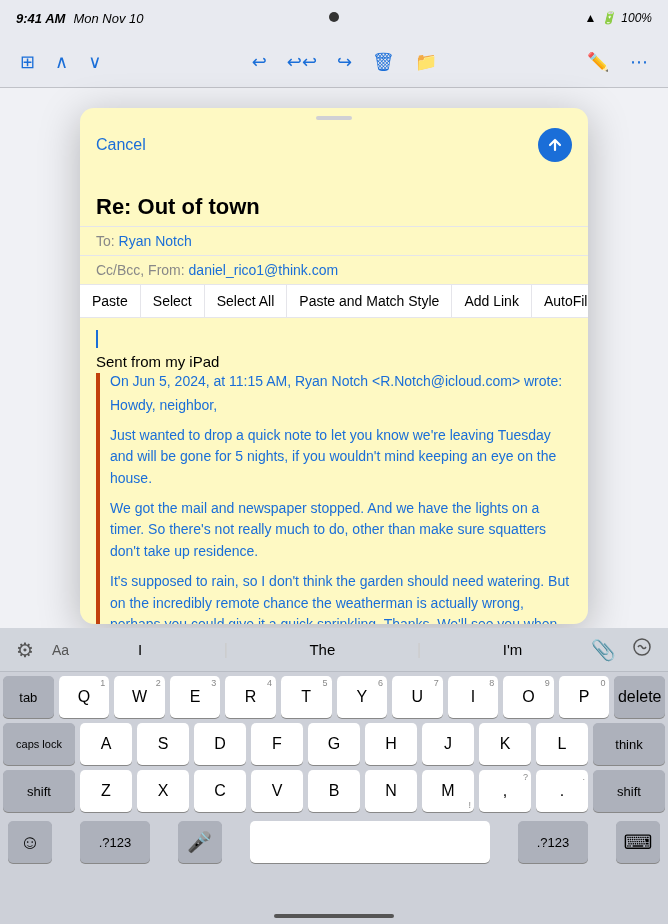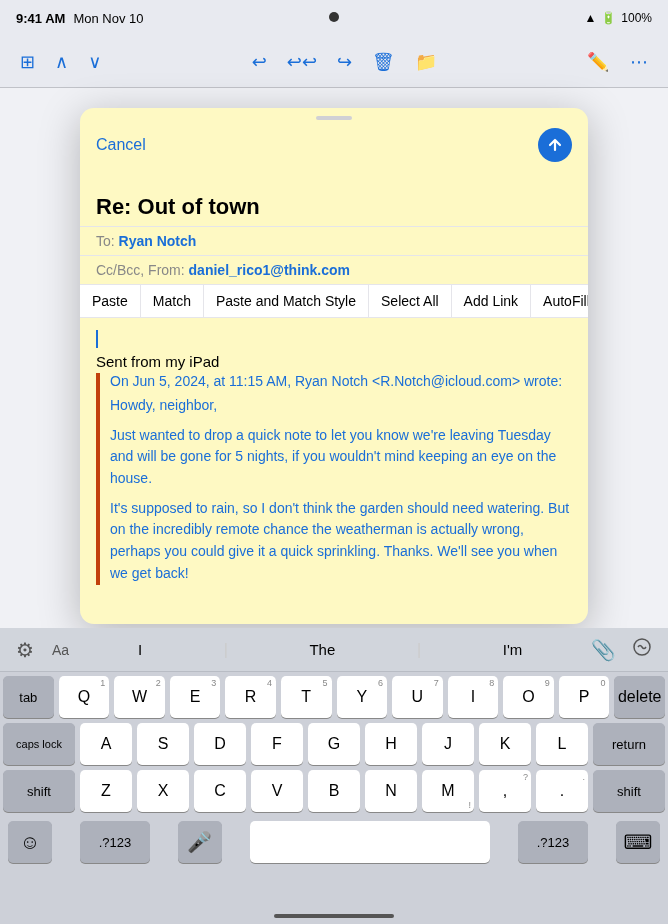--- a/index.html
+++ b/index.html
@@ -17,20 +17,21 @@
     .status-bar {
       position: absolute;
       top: 0; left: 0; right: 0;
       height: 36px;
       background: #e8eaf0;
       display: flex;
       align-items: center;
       justify-content: space-between;
       padding: 0 16px;
       z-index: 10;
+      font-style: italic;
     }
     .status-time {
       font-size: 13px;
       font-weight: 600;
       color: #000;
     }
     .status-date {
       font-size: 13px;
       color: #000;
     }
@@ -145,21 +146,20 @@
     .field-row {
       padding: 6px 16px;
       font-size: 14px;
       color: #888;
       border-top: 1px solid #e5e5ea;
       flex-shrink: 0;
     }
     .field-row a, .field-row .field-value {
       color: #1a6ed8;
       text-decoration: none;
-      font-weight: bold;
     }
     .field-row .field-label {
       color: #888;
     }
 
     
     .context-toolbar {
       display: flex;
       align-items: center;
       border-top: 1px solid #e5e5ea;
@@ -411,38 +411,39 @@
   </div>
 
   <div class="field-row">
     <span class="field-label">Cc/Bcc, From:</span>
     <span> </span>
     <span class="field-value">daniel_rico1@think.com</span>
   </div>
 
   <div class="context-toolbar">
     <button class="ctx-btn">Paste</button>
-    <button class="ctx-btn">Match</button>
+    <button class="ctx-btn">Select</button>
+    <button class="ctx-btn">Select All</button>
     <button class="ctx-btn">Paste and Match Style</button>
-    <button class="ctx-btn">Select All</button>
     <button class="ctx-btn">Add Link</button>
     <button class="ctx-btn">AutoFill</button>
 
   </div>
 
   <div class="compose-body">
     <div class="body-text">
       <span class="cursor-line"></span>
     </div>
     <div class="body-text">Sent from my iPad</div>
 
     <div class="quoted-block">
       <div class="quoted-header">On Jun 5, 2024, at 11:15 AM, Ryan Notch &lt;R.Notch@icloud.com&gt; wrote:</div>
       <div class="quoted-text">Howdy, neighbor,</div>
       <div class="quoted-text">Just wanted to drop a quick note to let you know we're leaving Tuesday and will be gone for 5 nights, if you wouldn't mind keeping an eye on the house.</div>
+      <div class="quoted-text">We got the mail and newspaper stopped. And we have the lights on a timer. So there's not really much to do, other than make sure squatters don't take up residence.</div>
       <div class="quoted-text">It's supposed to rain, so I don't think the garden should need watering. But on the incredibly remote chance the weatherman is actually wrong, perhaps you could give it a quick sprinkling. Thanks. We'll see you when we get back!</div>
     </div>
   </div>
 </div>
 
 <div class="keyboard-area">
 
   <div class="keyboard-top-bar">
     <button class="kb-top-btn">⚙</button>
     <button class="kb-top-btn" style="font-size:14px;">Aa</button>
@@ -492,21 +493,21 @@
       <button class="kb-key">A</button>
       <button class="kb-key">S</button>
       <button class="kb-key">D</button>
       <button class="kb-key">F</button>
       <button class="kb-key">G</button>
       <button class="kb-key">H</button>
       <button class="kb-key">J</button>
       <button class="kb-key">K</button>
       <button class="kb-key">L</button>
       <button class="kb-key kb-key-dark kb-key-return">
-          <span>return</span>
+          <span>think</span>
         </button>
     </div>
 
     <div class="kb-row">
       <button class="kb-key kb-key-dark kb-key-wider">
           <span>shift</span>
         </button>
       <button class="kb-key">Z</button>
       <button class="kb-key">X</button>
       <button class="kb-key">C</button>

